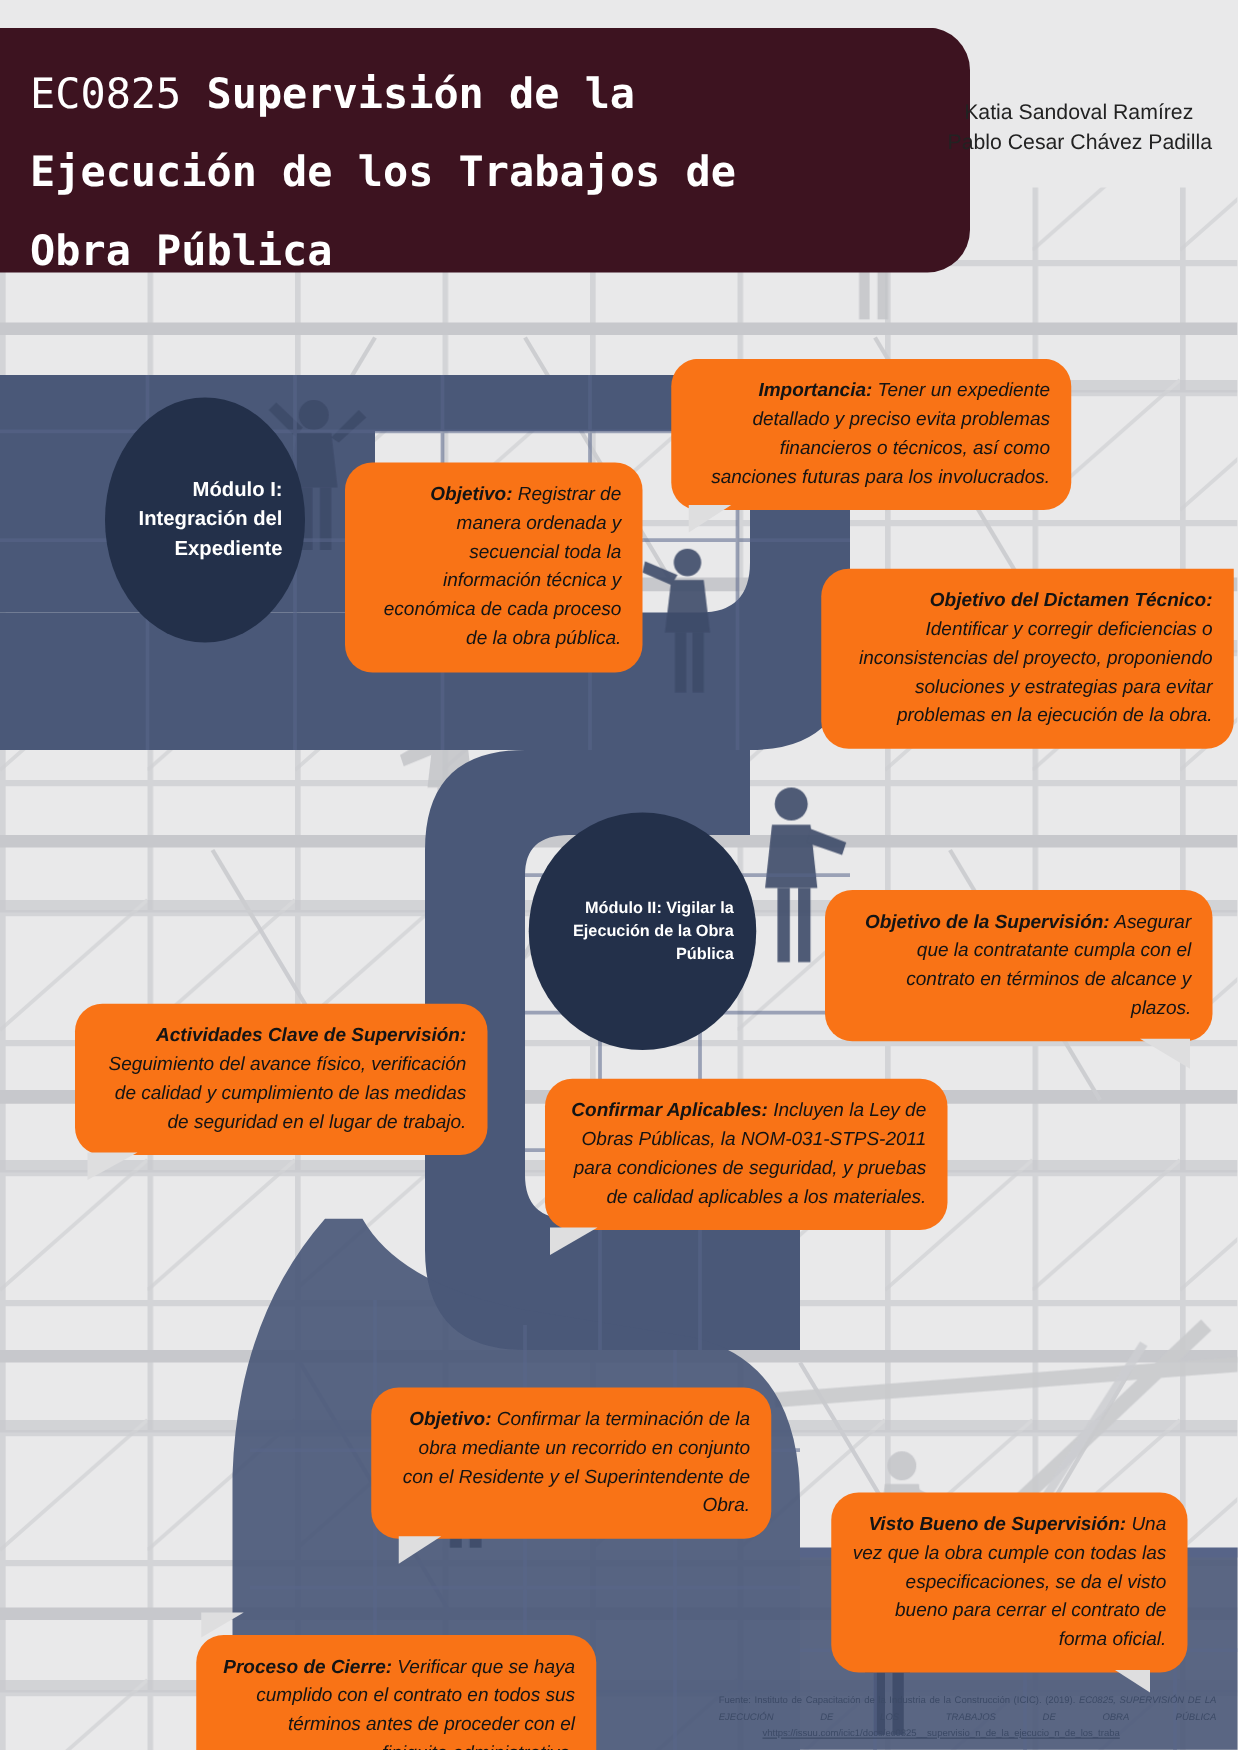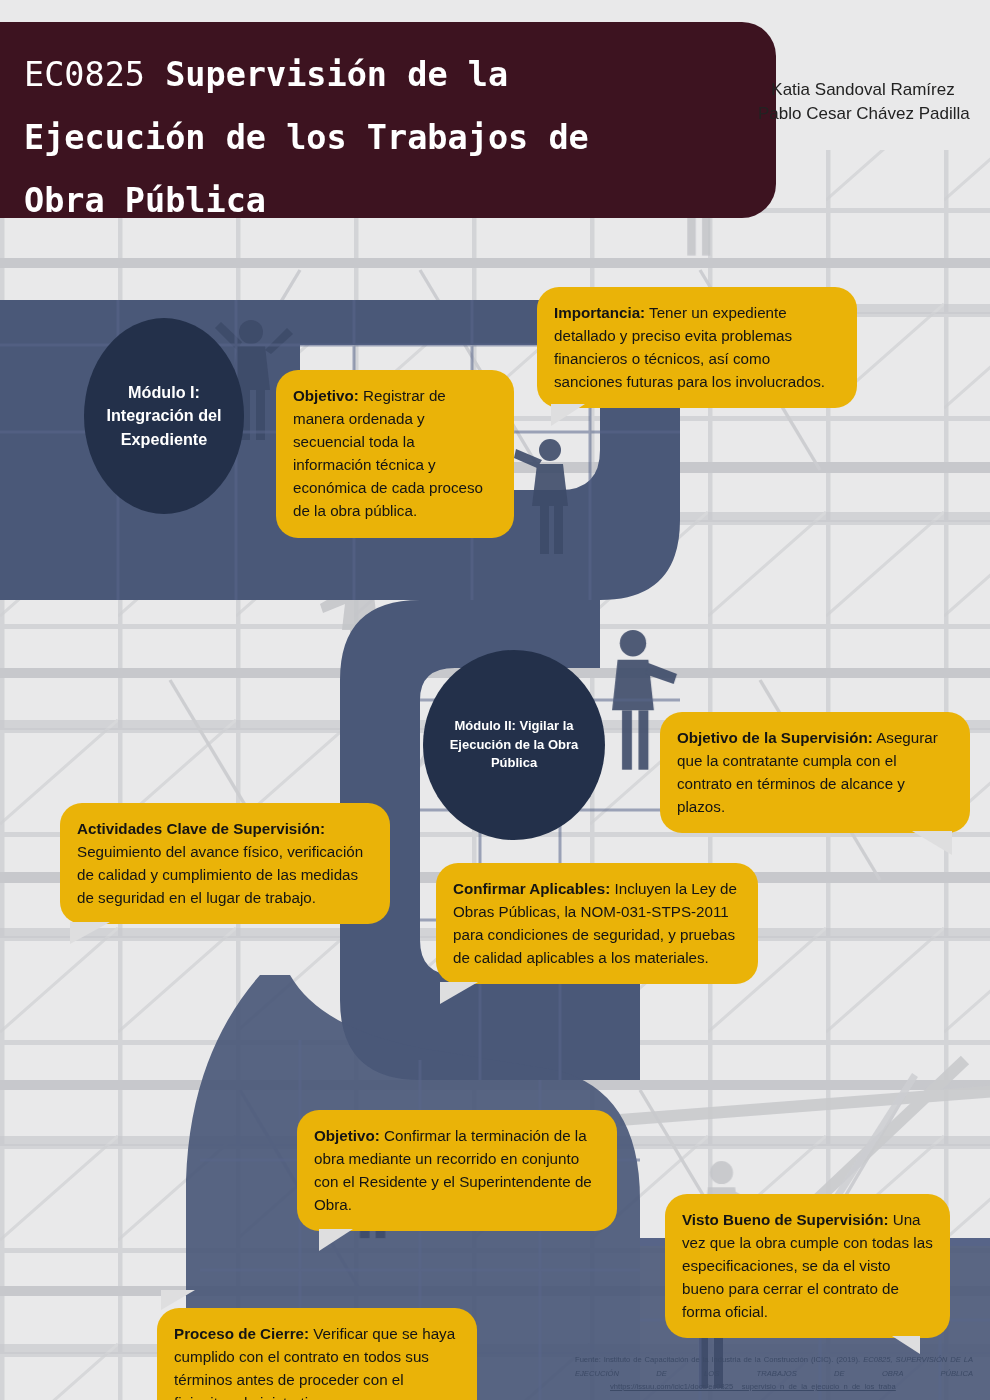--- a/index.html
+++ b/index.html
@@ -80,41 +80,42 @@
   
   .module {
     position: absolute;
     border-radius: 50%;
     background: #23304a;
     color: #ffffff;
     font-weight: 700;
     display: flex;
     align-items: center;
     justify-content: center;
-    text-align: center;
+    text-align: right;
     z-index: 10;
     padding: 0 18px;
   }
   .module span { display: block; line-height: 1.46; }
 
   #module-1 { left: 84px;  top: 318px;  width: 160px; height: 196px; font-size: 16.2px; }
   #module-2 { left: 423px; top: 650px;  width: 182px; height: 190px; font-size: 13px; }
   #module-3 { left: 88px;  top: 1000px; width: 180px; height: 206px; font-size: 16.2px; }
 
   
   .bubble {
     position: absolute;
-    background: #eab308;
+    background: #f97316;
     border-radius: 22px;
     z-index: 9;
     color: #141414;
     font-size: 15.2px;
     line-height: 1.52;
-    text-align: left;
+    text-align: right;
     padding: 14px 17px 15px 17px;
+    font-style: italic;
   }
   .bubble b { font-weight: 700; }
   .bubble .tail {
     position: absolute;
     width: 0; height: 0;
     border-style: solid;
   }
 
   #bubble-objetivo-1   { left: 276px; top: 370px; width: 238px; }
   #bubble-importancia  { left: 537px; top: 287px; width: 320px; }
@@ -388,20 +389,23 @@
 
   <div class="bubble" id="bubble-objetivo-1">
     <b>Objetivo:</b><span> Registrar de manera ordenada y secuencial toda la información técnica y económica de cada proceso de la obra pública.</span>
   </div>
 
   <div class="bubble" id="bubble-importancia">
     <b>Importancia:</b><span> Tener un expediente detallado y preciso evita problemas financieros o técnicos, así como sanciones futuras para los involucrados.</span>
     <span class="tail" id="tail-importancia"></span>
   </div>
 
+  <div class="bubble" id="bubble-dictamen">
+    <b>Objetivo del Dictamen Técnico:</b><span> Identificar y corregir deficiencias o inconsistencias del proyecto, proponiendo soluciones y estrategias para evitar problemas en la ejecución de la obra.</span>
+  </div>
 
   <div class="bubble" id="bubble-obj-superv">
     <b>Objetivo de la Supervisión:</b><span> Asegurar que la contratante cumpla con el contrato en términos de alcance y plazos.</span>
     <span class="tail" id="tail-obj-superv"></span>
   </div>
 
   <div class="bubble" id="bubble-actividades">
     <b>Actividades Clave de Supervisión:</b><span> Seguimiento del avance físico, verificación de calidad y cumplimiento de las medidas de seguridad en el lugar de trabajo.</span>
     <span class="tail" id="tail-actividades"></span>
   </div>

